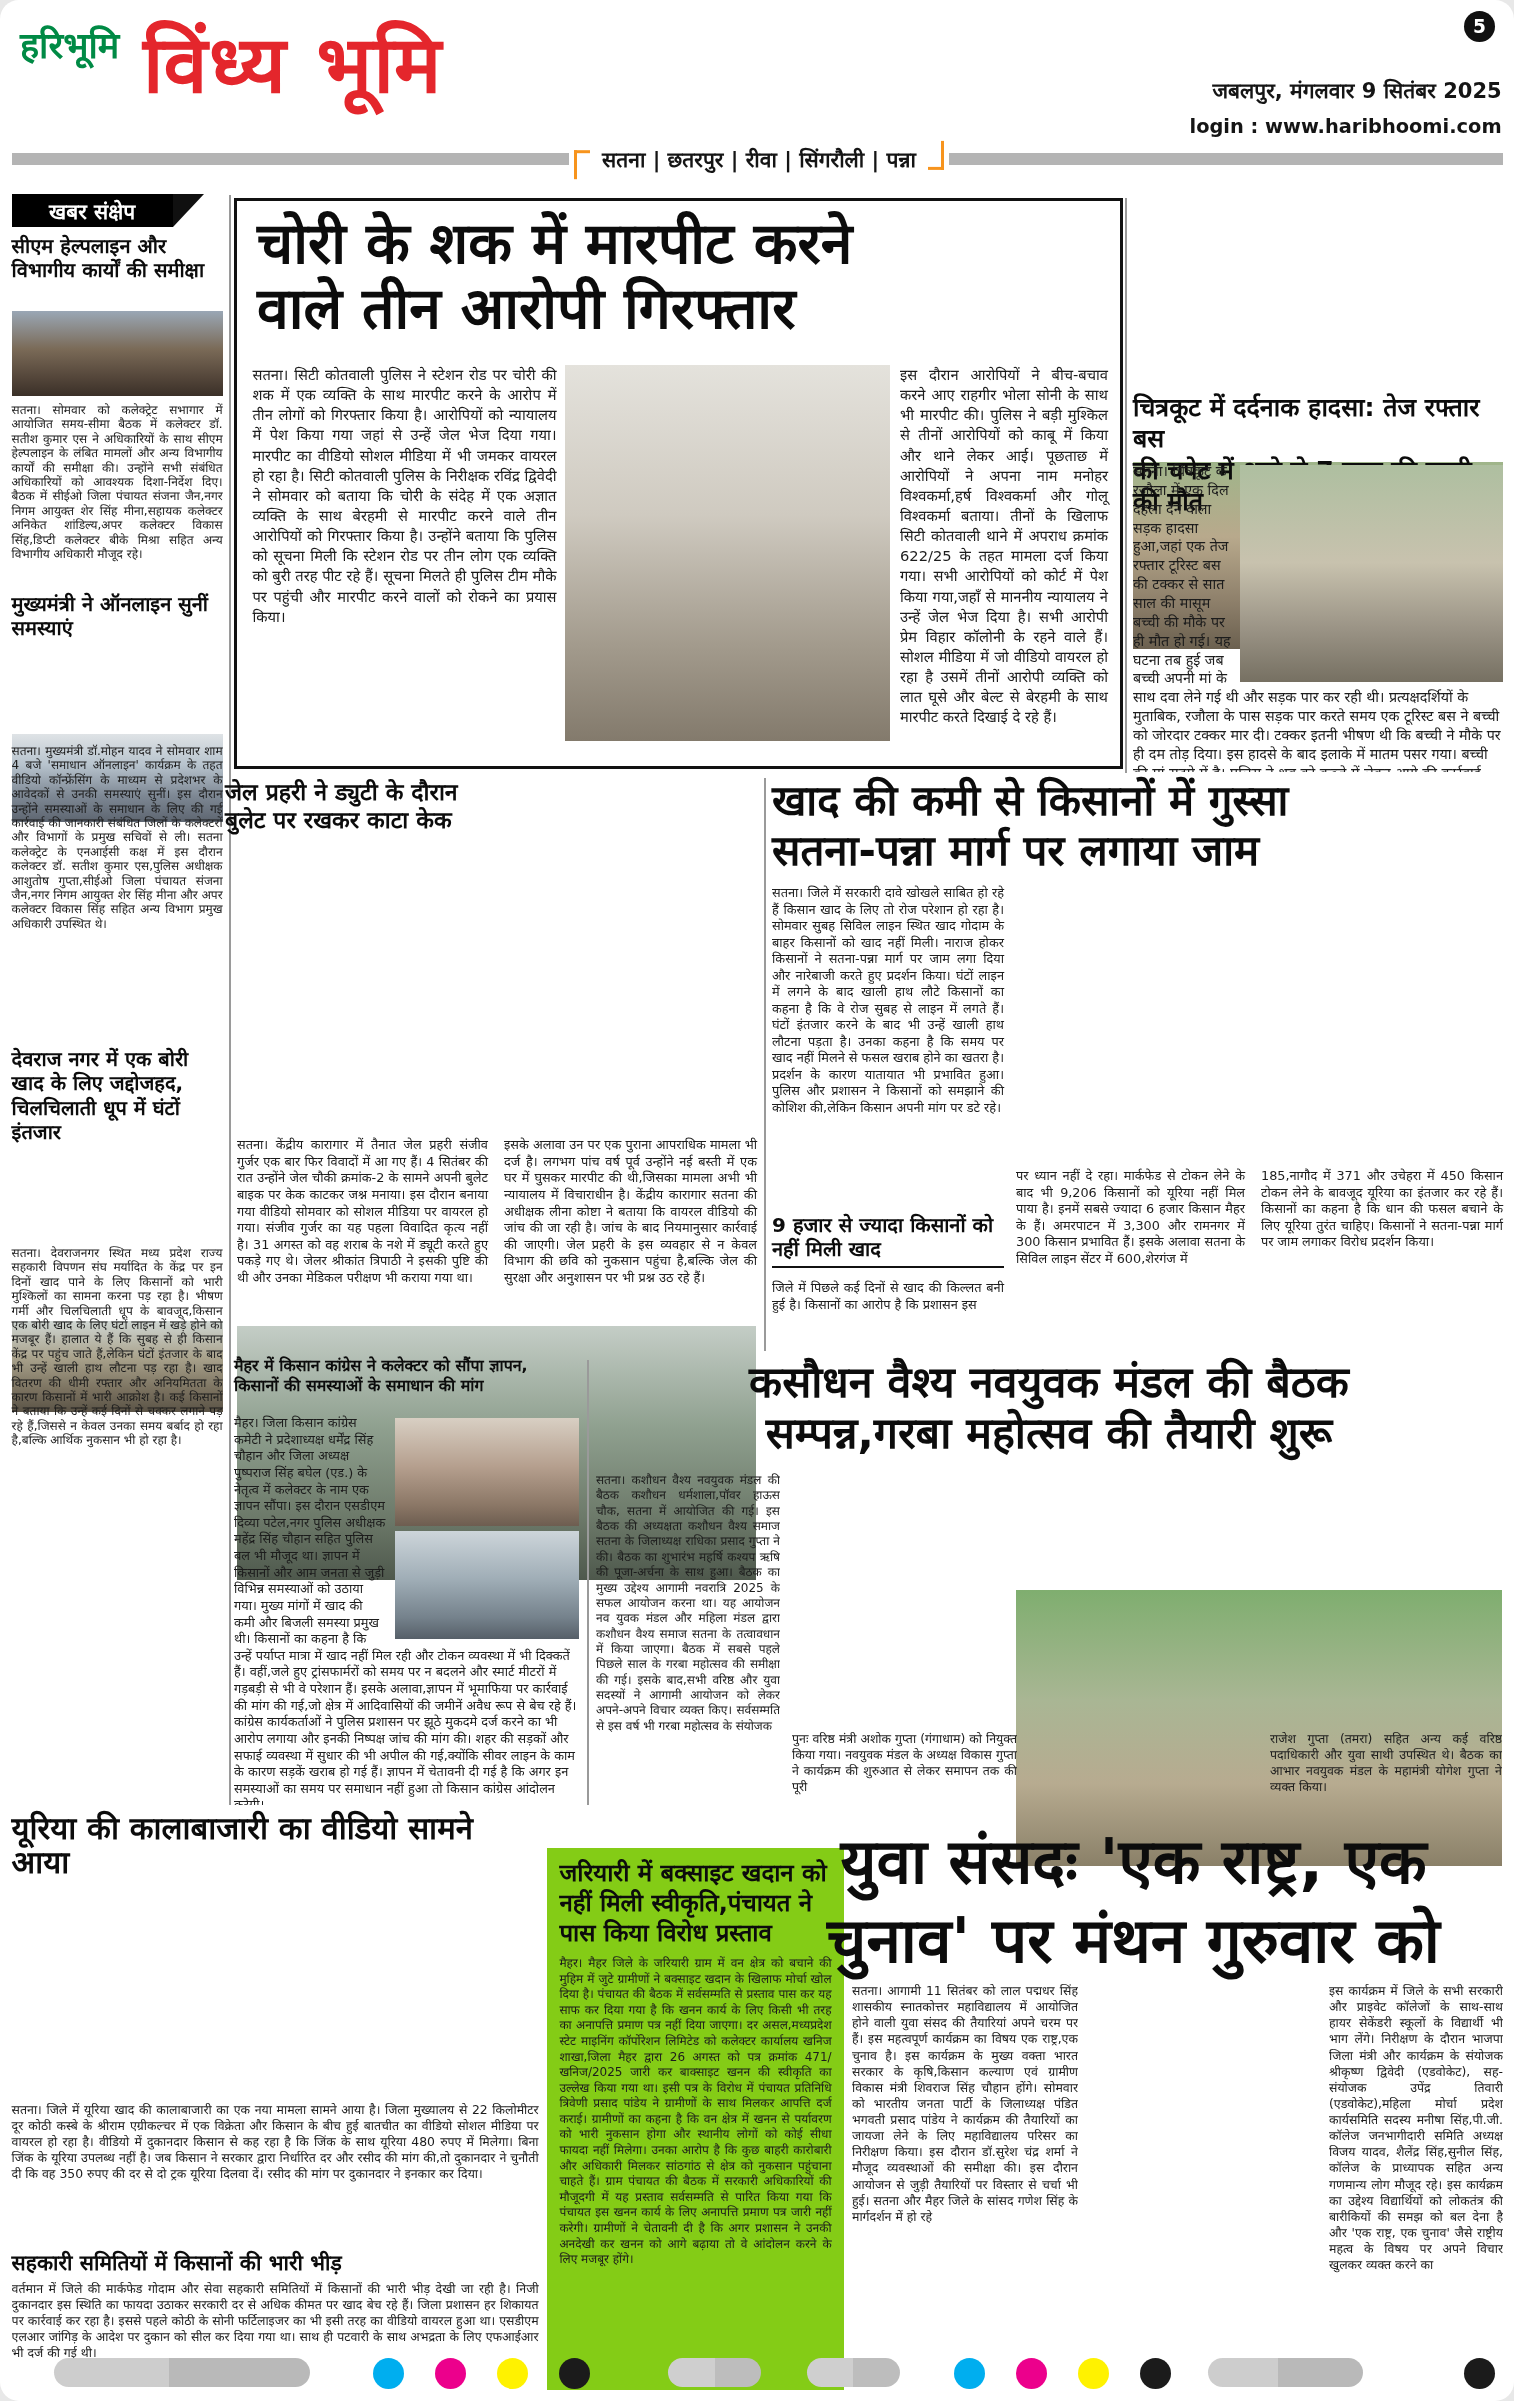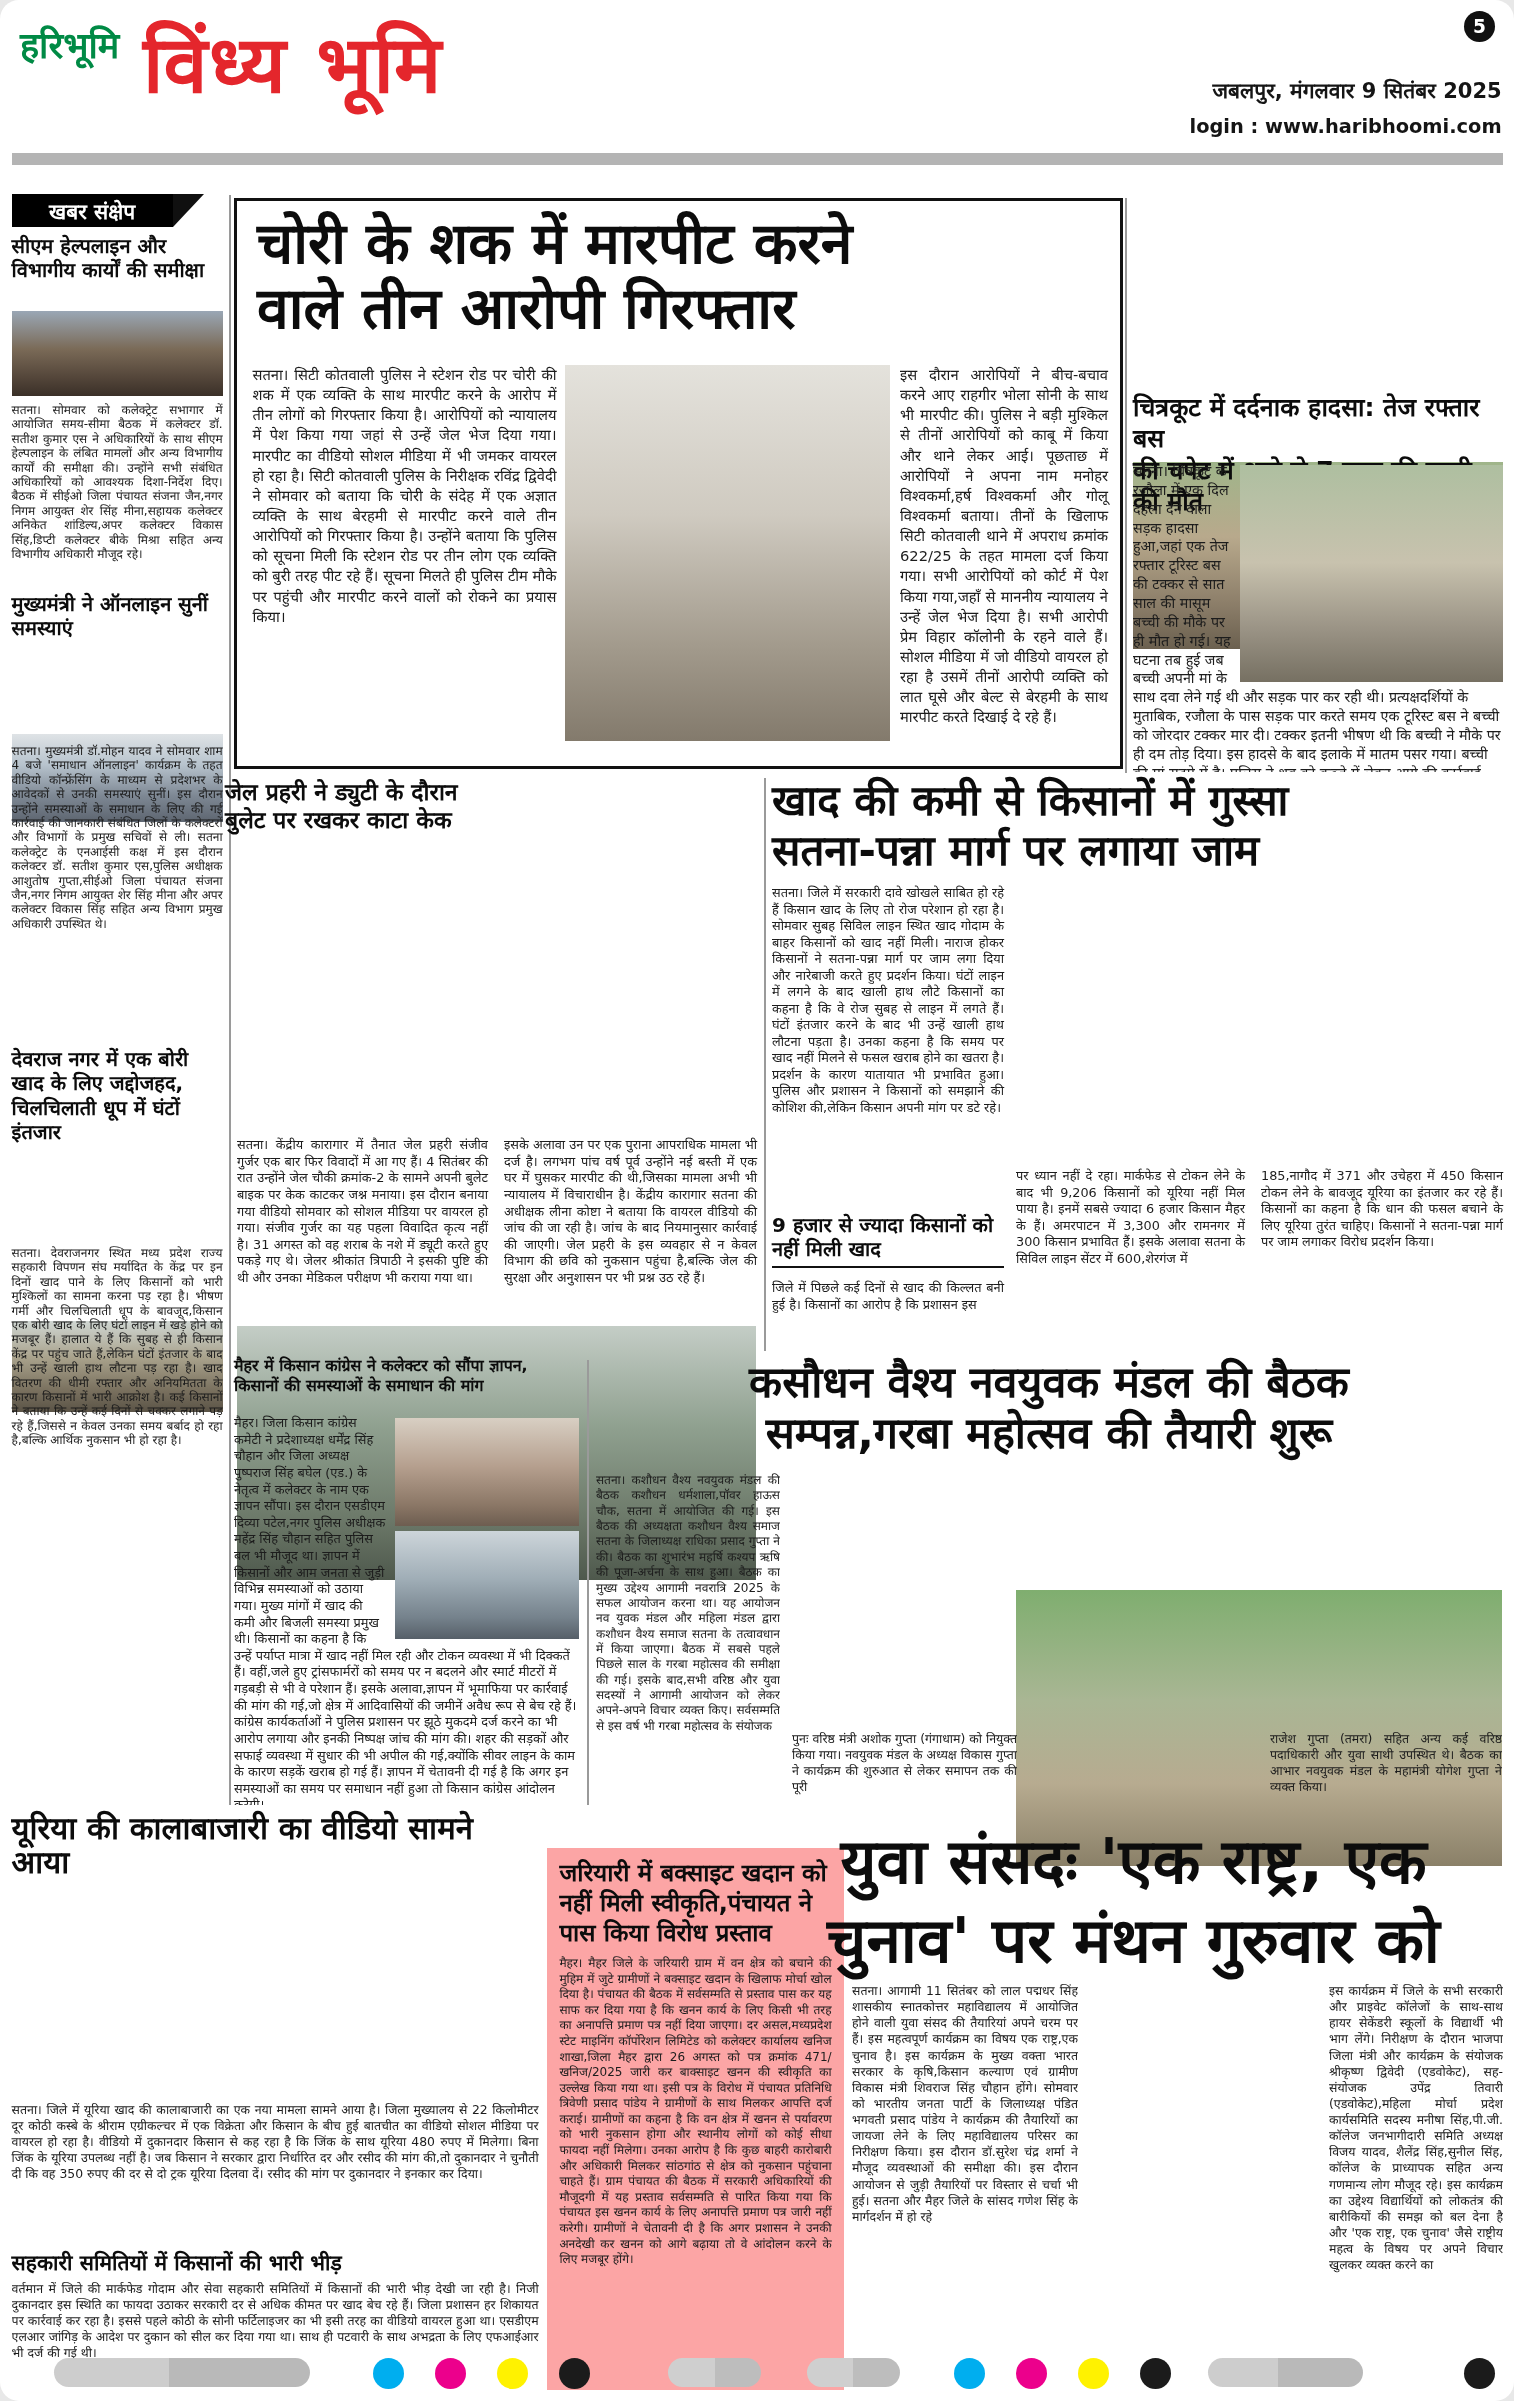--- a/index.html
+++ b/index.html
@@ -35,20 +35,25 @@
 
 <div class="page">
 
   <div class="abs" style="left:20px;top:20px;font-size:36px;font-weight:bold;color:#008a45;">हरिभूमि</div>
   <div class="abs" style="left:143px;top:7.7px;font-size:79px;font-weight:bold;color:#e4262c;letter-spacing:1.5px;">विंध्य भूमि</div>
   <div class="abs" style="left:1464px;top:11px;width:31px;height:31px;border-radius:50%;background:#111;color:#fff;
        display:flex;align-items:center;justify-content:center;font-size:18.6px;font-weight:bold;">5</div>
   <div class="abs" style="right:12.4px;top:76px;font-size:21px;font-weight:bold;text-align:right;">जबलपुर, मंगलवार 9 सितंबर 2025</div>
   <div class="abs" style="right:12.4px;top:115px;font-size:19.4px;font-weight:bold;text-align:right;">login : www.haribhoomi.com</div>
   <div class="abs" style="left:11.6px;top:153px;width:1491px;height:11.6px;background:#b4b4b4;"></div>
+  <div class="abs" style="left:569px;top:136px;width:380px;height:45px;background:#fff;display:flex;align-items:center;justify-content:center;">
+    <span class="bracket l"></span>
+    <span style="font-size:21px;font-weight:bold;">सतना | छतरपुर | रीवा | सिंगरौली | पन्ना</span>
+    <span class="bracket r"></span>
+  </div>
 
   <div class="abs vline" style="left:229px;top:195px;height:1610px;"></div>
 
   <div class="abs" style="left:11.6px;top:194px;display:flex;">
     <div style="width:161px;height:33px;background:#000000;color:#fff;font-size:21px;font-weight:bold;
                 display:flex;align-items:center;justify-content:center;">खबर संक्षेप</div>
     <div class="brieftri"></div>
   </div>
 
   <div class="abs hl" style="left:11.6px;top:234px;width:211px;font-size:20px;line-height:1.22;">सीएम हेल्पलाइन और विभागीय कार्यों की समीक्षा</div>
@@ -129,21 +134,21 @@
 
   <div class="abs bt" style="left:792px;top:1731px;width:225px;height:74px;overflow:hidden;font-size:12.4px;line-height:1.28;">पुनः वरिष्ठ मंत्री अशोक गुप्ता (गंगाधाम) को नियुक्त किया गया। नवयुवक मंडल के अध्यक्ष विकास गुप्ता ने कार्यक्रम की शुरुआत से लेकर समापन तक की पूरी</div>
   <div class="abs bt" style="left:1270px;top:1731px;width:232px;height:74px;overflow:hidden;font-size:12.4px;line-height:1.28;">राजेश गुप्ता (तमरा) सहित अन्य कई वरिष्ठ पदाधिकारी और युवा साथी उपस्थित थे। बैठक का आभार नवयुवक मंडल के महामंत्री योगेश गुप्ता ने व्यक्त किया।</div>
 
   <div class="abs hl" style="left:11.6px;top:1811px;width:527px;font-size:31px;line-height:1.1;">यूरिया की कालाबाजारी का वीडियो सामने आया</div>
 
   <div class="abs bt" style="left:11.6px;top:2102px;width:527px;font-size:12.4px;line-height:1.28;">सतना। जिले में यूरिया खाद की कालाबाजारी का एक नया मामला सामने आया है। जिला मुख्यालय से 22 किलोमीटर दूर कोठी कस्बे के श्रीराम एग्रीकल्चर में एक विक्रेता और किसान के बीच हुई बातचीत का वीडियो सोशल मीडिया पर वायरल हो रहा है। वीडियो में दुकानदार किसान से कह रहा है कि जिंक के साथ यूरिया 480 रुपए में मिलेगा। बिना जिंक के यूरिया उपलब्ध नहीं है। जब किसान ने सरकार द्वारा निर्धारित दर और रसीद की मांग की,तो दुकानदार ने चुनौती दी कि वह 350 रुपए की दर से दो ट्रक यूरिया दिलवा दें। रसीद की मांग पर दुकानदार ने इनकार कर दिया।</div>
   <div class="abs hl" style="left:11.6px;top:2248px;width:527px;font-size:21px;">सहकारी समितियों में किसानों की भारी भीड़</div>
   <div class="abs bt" style="left:11.6px;top:2281px;width:527px;height:116px;overflow:hidden;font-size:12.4px;line-height:1.28;">वर्तमान में जिले की मार्कफेड गोदाम और सेवा सहकारी समितियों में किसानों की भारी भीड़ देखी जा रही है। निजी दुकानदार इस स्थिति का फायदा उठाकर सरकारी दर से अधिक कीमत पर खाद बेच रहे हैं। जिला प्रशासन हर शिकायत पर कार्रवाई कर रहा है। इससे पहले कोठी के सोनी फर्टिलाइजर का भी इसी तरह का वीडियो वायरल हुआ था। एसडीएम एलआर जांगिड़ के आदेश पर दुकान को सील कर दिया गया था। साथ ही पटवारी के साथ अभद्रता के लिए एफआईआर भी दर्ज की गई थी।</div>
 
-  <div class="abs" style="left:547px;top:1848px;width:297px;height:542px;background:#fca5a5;padding:11px 12.4px;box-sizing:border-box;overflow:hidden;">
+  <div class="abs" style="left:547px;top:1848px;width:297px;height:542px;background:#84cc16;padding:11px 12.4px;box-sizing:border-box;overflow:hidden;">
     <div class="hl" style="font-size:24px;line-height:1.24;margin-bottom:7.7px;">जरियारी में बक्साइट खदान को नहीं मिली स्वीकृति,पंचायत ने पास किया विरोध प्रस्ताव</div>
     <div class="bt" style="font-size:12px;line-height:1.3;">मैहर। मैहर जिले के जरियारी ग्राम में वन क्षेत्र को बचाने की मुहिम में जुटे ग्रामीणों ने बक्साइट खदान के खिलाफ मोर्चा खोल दिया है। पंचायत की बैठक में सर्वसम्मति से प्रस्ताव पास कर यह साफ कर दिया गया है कि खनन कार्य के लिए किसी भी तरह का अनापत्ति प्रमाण पत्र नहीं दिया जाएगा। दर असल,मध्यप्रदेश स्टेट माइनिंग कॉर्पोरेशन लिमिटेड को कलेक्टर कार्यालय खनिज शाखा,जिला मैहर द्वारा 26 अगस्त को पत्र क्रमांक 471/खनिज/2025 जारी कर बाक्साइट खनन की स्वीकृति का उल्लेख किया गया था। इसी पत्र के विरोध में पंचायत प्रतिनिधि त्रिवेणी प्रसाद पांडेय ने ग्रामीणों के साथ मिलकर आपत्ति दर्ज कराई। ग्रामीणों का कहना है कि वन क्षेत्र में खनन से पर्यावरण को भारी नुकसान होगा और स्थानीय लोगों को कोई सीधा फायदा नहीं मिलेगा। उनका आरोप है कि कुछ बाहरी कारोबारी और अधिकारी मिलकर सांठगांठ से क्षेत्र को नुकसान पहुंचाना चाहते हैं। ग्राम पंचायत की बैठक में सरकारी अधिकारियों की मौजूदगी में यह प्रस्ताव सर्वसम्मति से पारित किया गया कि पंचायत इस खनन कार्य के लिए अनापत्ति प्रमाण पत्र जारी नहीं करेगी। ग्रामीणों ने चेतावनी दी है कि अगर प्रशासन ने उनकी अनदेखी कर खनन को आगे बढ़ाया तो वे आंदोलन करने के लिए मजबूर होंगे।</div>
   </div>
 
   <div class="abs hl" style="left:808px;top:1822px;width:651px;font-size:62px;line-height:1.28;text-align:center;">
     <span>युवा संसदः 'एक राष्ट्र, एक</span><br>
     <span>चुनाव' पर मंथन गुरुवार को</span>
   </div>
   <div class="abs bt" style="left:852px;top:1983px;width:226px;height:409px;overflow:hidden;font-size:12.4px;line-height:1.3;">सतना। आगामी 11 सितंबर को लाल पद्मधर सिंह शासकीय स्नातकोत्तर महाविद्यालय में आयोजित होने वाली युवा संसद की तैयारियां अपने चरम पर हैं। इस महत्वपूर्ण कार्यक्रम का विषय एक राष्ट्र,एक चुनाव है। इस कार्यक्रम के मुख्य वक्ता भारत सरकार के कृषि,किसान कल्याण एवं ग्रामीण विकास मंत्री शिवराज सिंह चौहान होंगे। सोमवार को भारतीय जनता पार्टी के जिलाध्यक्ष पंडित भगवती प्रसाद पांडेय ने कार्यक्रम की तैयारियों का जायजा लेने के लिए महाविद्यालय परिसर का निरीक्षण किया। इस दौरान डॉ.सुरेश चंद्र शर्मा ने मौजूद व्यवस्थाओं की समीक्षा की। इस दौरान आयोजन से जुड़ी तैयारियों पर विस्तार से चर्चा भी हुई। सतना और मैहर जिले के सांसद गणेश सिंह के मार्गदर्शन में हो रहे</div>
 

